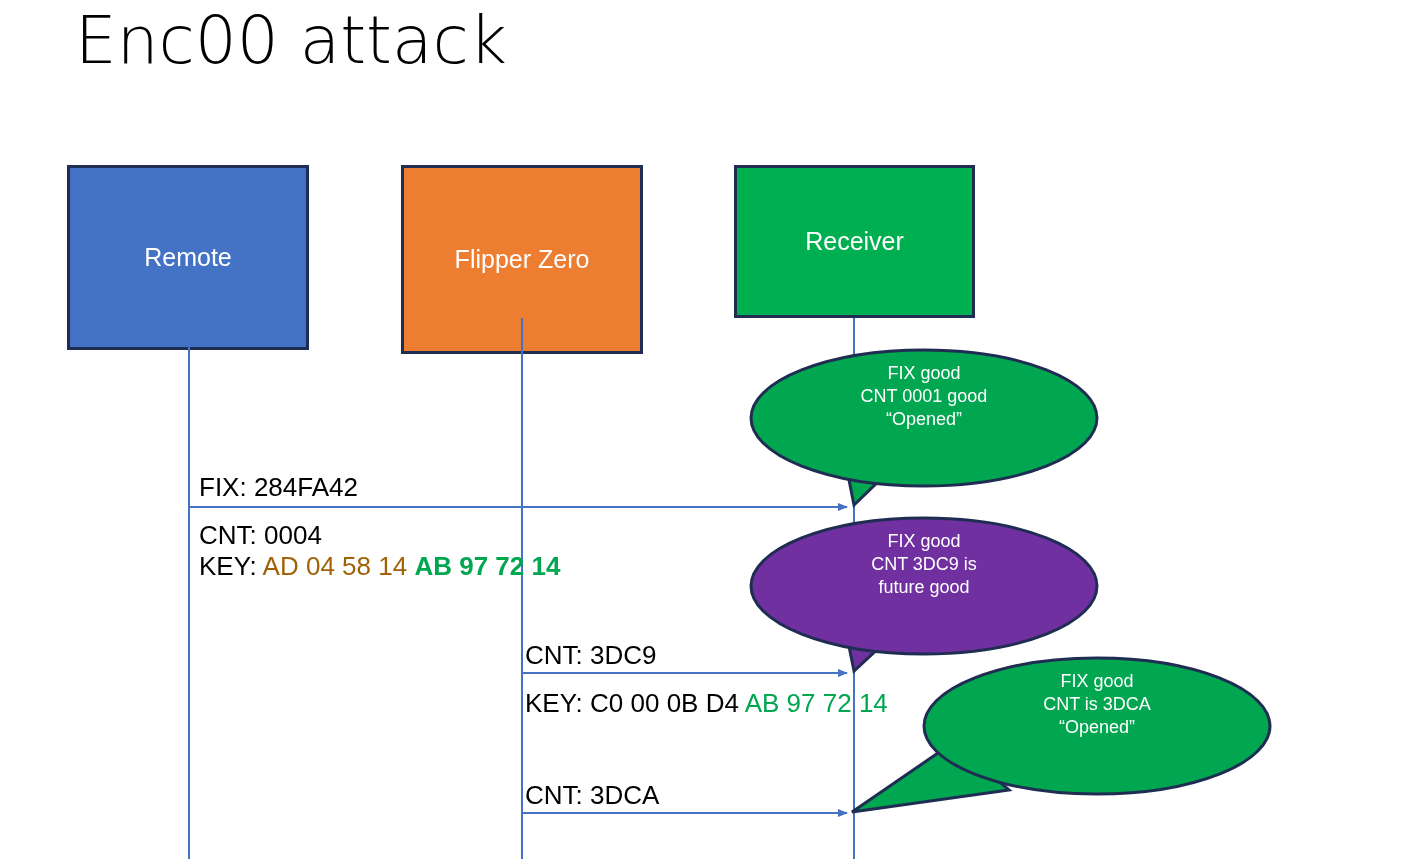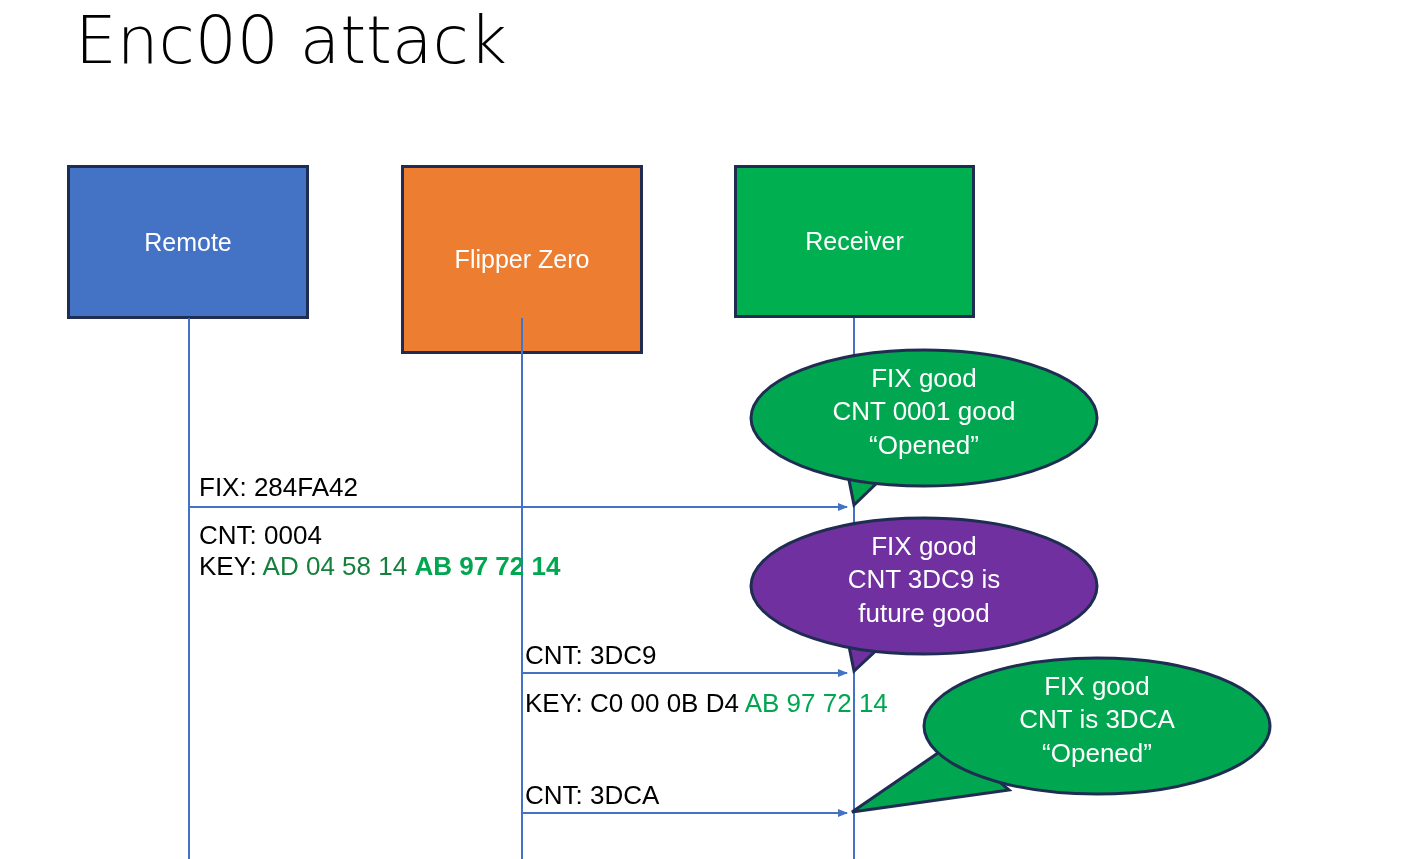--- a/index.html
+++ b/index.html
@@ -45,21 +45,21 @@
     justify-content: center;
   }
   .actor-label {
     color: #ffffff;
     font-size: 25px;
     font-weight: 400;
     font-family: "Liberation Sans", sans-serif;
     line-height: 1;
   }
 
-  #actor-remote   { left: 58px;  top: 165px; width: 242px; height: 154px; background: #4472C4; }
+  #actor-remote   { left: 58px;  top: 165px; width: 242px; height: 185px; background: #4472C4; }
   #actor-flipper  { left: 392px; top: 165px; width: 242px; height: 189px; background: #ED7D31; }
   #actor-receiver { left: 725px; top: 165px; width: 241px; height: 153px; background: #00AF50; }
 
   
   #overlay {
     position: absolute;
     left: 0; top: 0;
     width: 1408px;
     height: 859px;
     pointer-events: none;
@@ -67,28 +67,28 @@
 
   
   .msg {
     position: absolute;
     font-size: 26px;
     color: #000000;
     white-space: nowrap;
     font-family: "Liberation Sans", sans-serif;
     line-height: 1.08;
   }
-  .red   { color: #15803d; text-align: center; }
+  .red   { color: #a16207; text-align: center; }
   .green { color: #00A650; }
   .b     { font-weight: bold; }
 
   .bubble-text {
     position: absolute;
     color: #ffffff;
-    font-size: 26px;
+    font-size: 18px;
     text-align: center;
     font-family: "Liberation Sans", sans-serif;
     line-height: 1.28;
     white-space: nowrap;
   }
 </style>
 </head>
 <body>
 
 <div id="slide">

